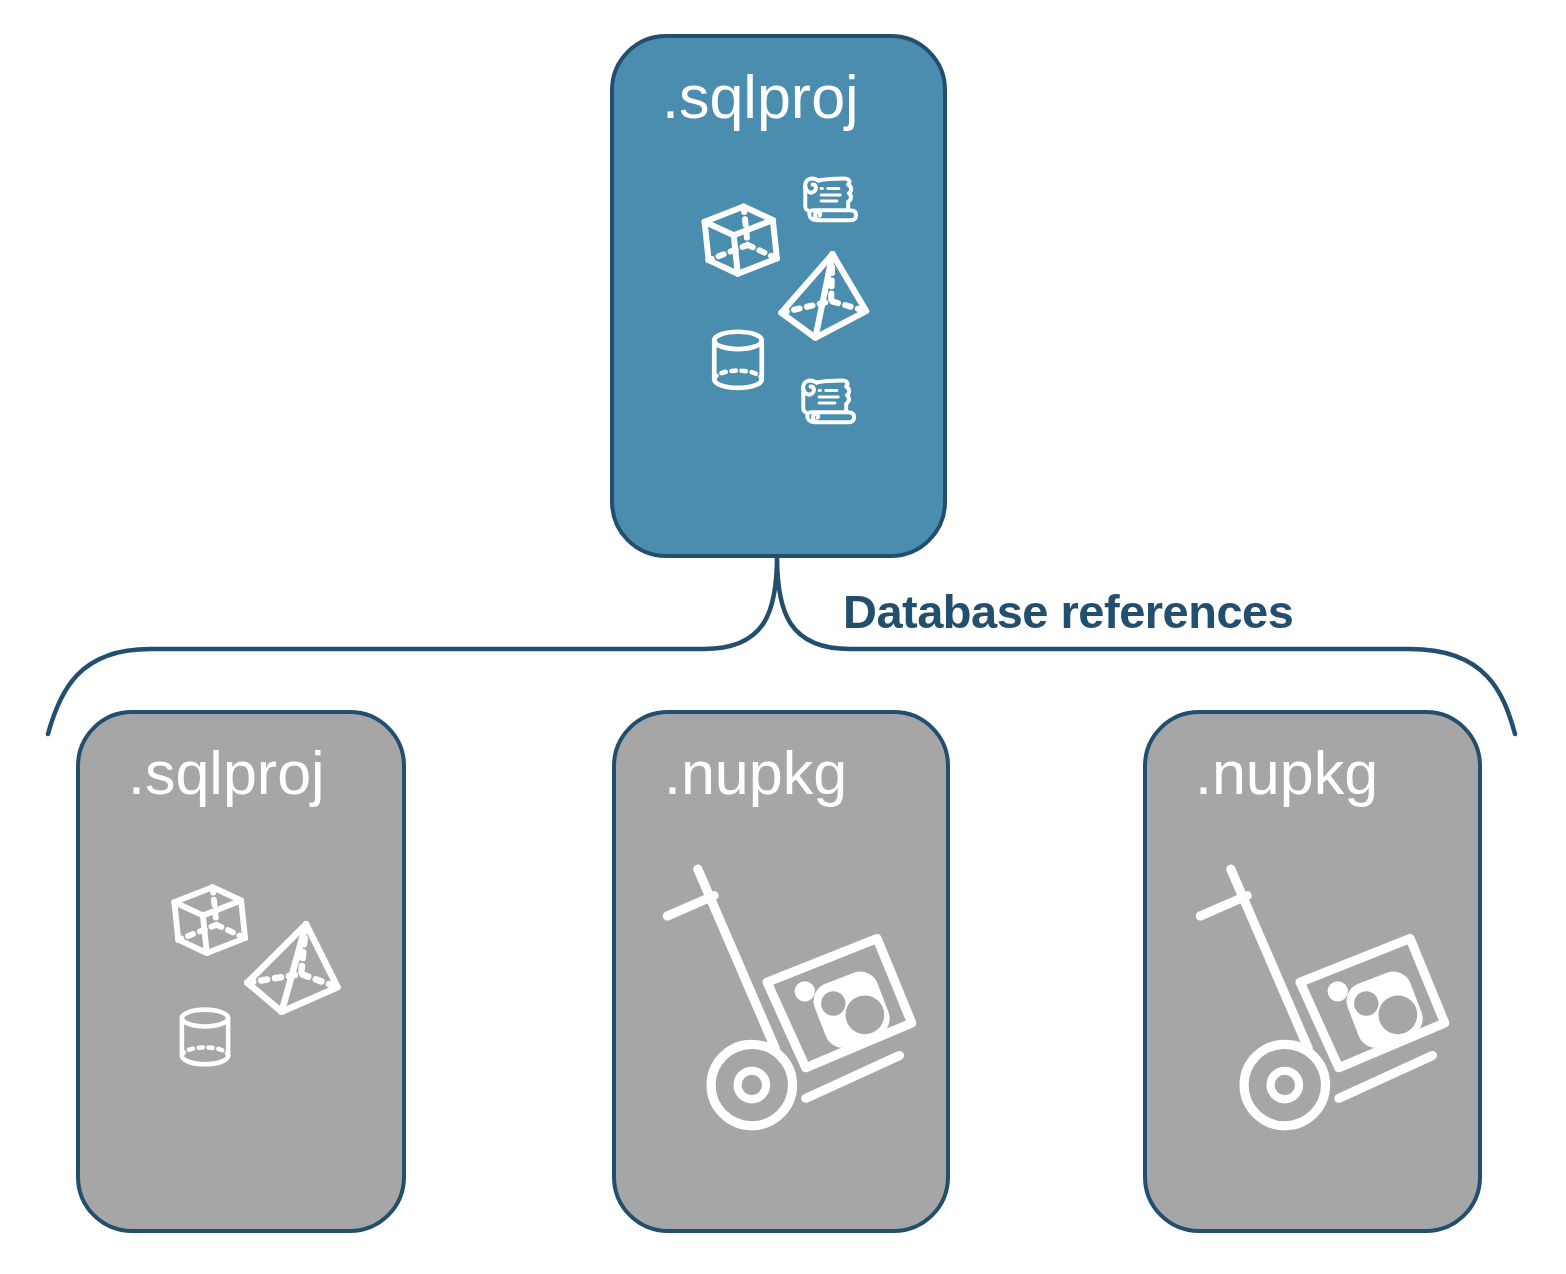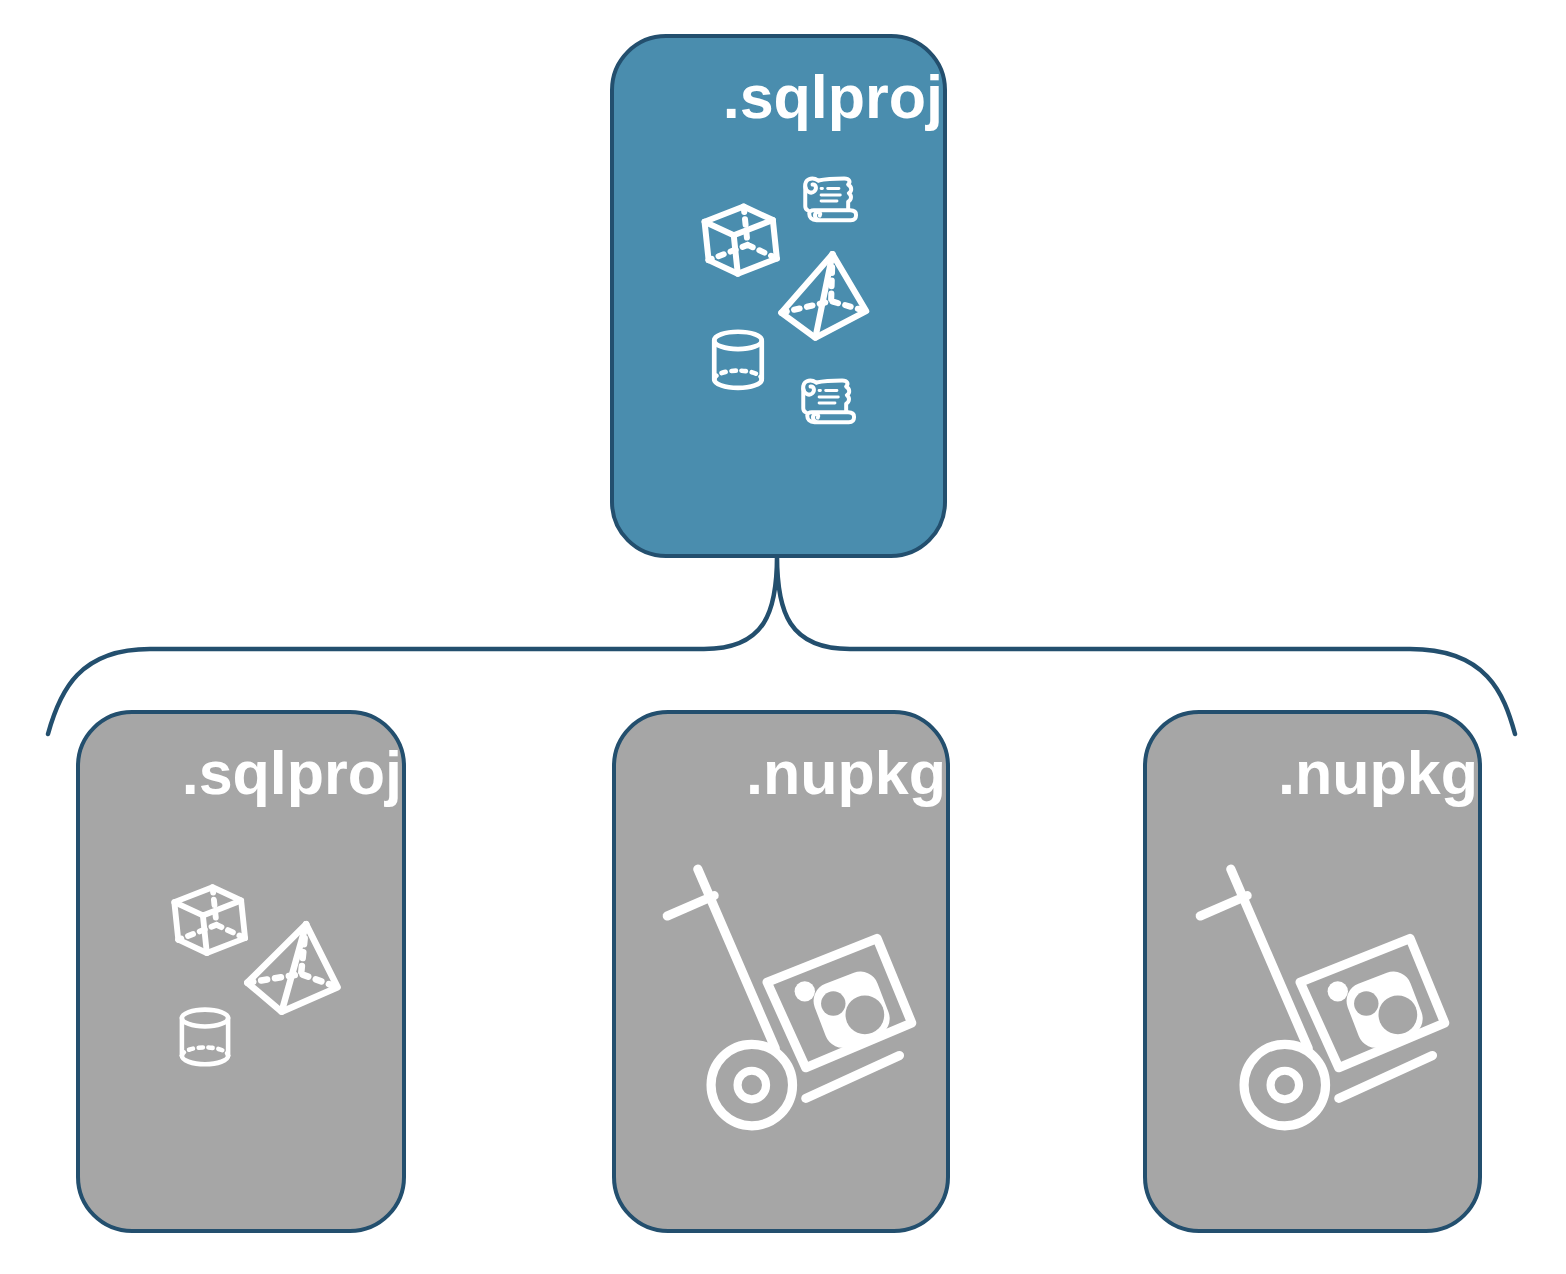--- a/index.html
+++ b/index.html
@@ -6,42 +6,43 @@
   body{font-family:"Liberation Sans","DejaVu Sans",sans-serif;}
   .canvas{position:relative;width:1566px;height:1274px;background:#ffffff;overflow:hidden;}
 
   .card{position:absolute;border:4px solid #234F6E;border-radius:56px;box-sizing:border-box;}
   .card-root{left:610px;top:34px;width:337px;height:524px;background:#4A8DAE;}
   .card-child{background:#A6A6A6;top:710px;width:334px;height:523px;}
   .card-left{left:76px;width:330px;}
   .card-mid{left:612px;width:338px;}
   .card-right{left:1143px;width:339px;}
 
-  .card-title{position:absolute;left:0;right:0;top:26px;text-align:right;
-    color:#ffffff;font-size:61px;font-weight:700;letter-spacing:0px;line-height:1.1;margin-left:48px;}
+  .card-title{position:absolute;left:0;right:0;top:26px;text-align:left;
+    color:#ffffff;font-size:61px;font-weight:400;letter-spacing:0px;line-height:1.1;margin-left:48px;}
 
   .icon{position:absolute;}
   .icon svg{display:block;width:100%;height:100%;}
 
   .connector-svg{position:absolute;left:0;top:0;width:1566px;height:1274px;pointer-events:none;}
   .connector-label{position:absolute;left:843px;top:584px;width:480px;
     color:#234F6E;font-size:47px;font-weight:700;letter-spacing:-0.5px;white-space:nowrap;}
 
   .stroke-icon{stroke:#FFFFFF;fill:none;stroke-linecap:round;stroke-linejoin:round;}
 </style>
 </head>
 <body>
 
 <div class="canvas">
 
   <svg class="connector-svg" viewBox="0 0 1566 1274" xmlns="http://www.w3.org/2000/svg">
     <path d="M 777 556 C 777 612, 765 649, 704 649 L 150 649 C 80 649, 60 690, 48 734
              M 777 556 C 777 612, 789 649, 850 649 L 1410 649 C 1487 649, 1504 694, 1515 734" fill="none" stroke="#234F6E" stroke-width="4.5" stroke-linecap="round"></path>
   </svg>
 
+  <div class="connector-label">Database references</div>
 
   <div class="card card-root">
     <div class="card-title">.sqlproj</div>
 
     <div class="icon" style="left:80px;top:158px;width:92px;height:92px;">
       <svg viewBox="0 0 100 100">
           <g class="stroke-icon" stroke-width="6.5" transform="rotate(-6 50 50)">
         <path d="M 14 24 L 58 12 L 88 30 L 44 42 Z"></path>
         <path d="M 14 24 L 14 66 M 88 30 L 88 72 M 44 42 L 44 84"></path>
         <path d="M 14 66 L 44 84 L 88 72"></path>

